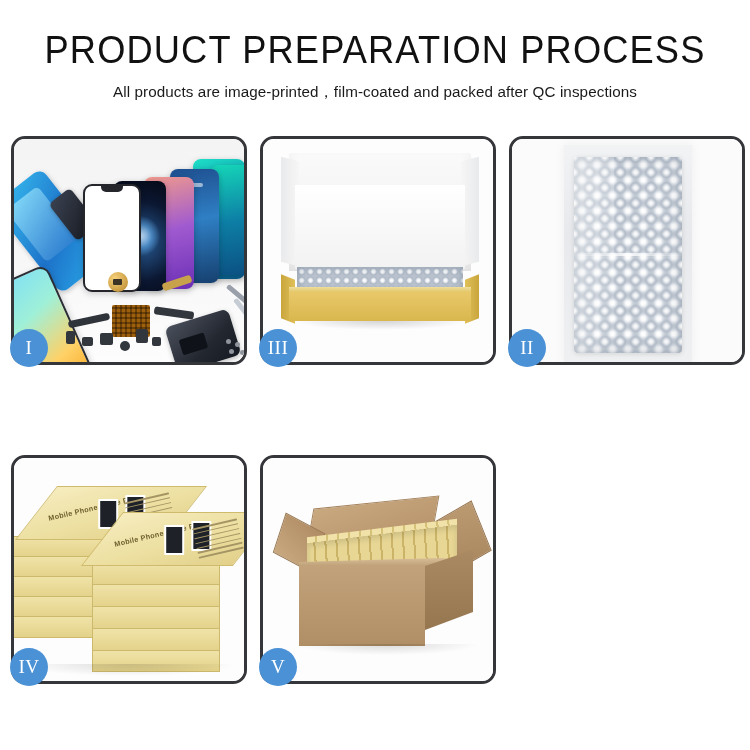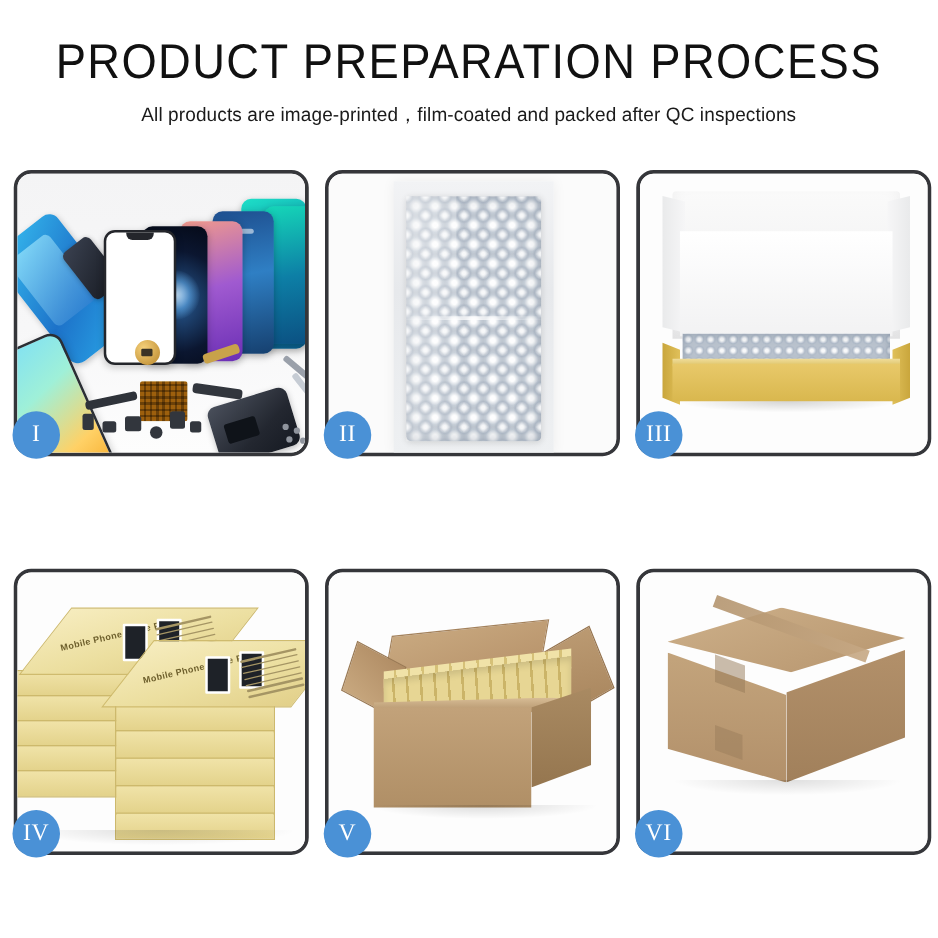--- a/index.html
+++ b/index.html
@@ -311,41 +311,41 @@
         <div class="pt" style="left:34px;top:66px;width:13px;height:12px;border-radius:2px"></div>
         <div class="pt" style="left:54px;top:74px;width:10px;height:10px;border-radius:50%"></div>
         <div class="pt" style="left:70px;top:62px;width:12px;height:14px;border-radius:2px"></div>
         <div class="pt" style="left:86px;top:70px;width:9px;height:9px;border-radius:2px"></div>
       </div>
     </div>
     <div class="badge">I</div>
   </div>
 
   <div class="panel">
-    <div class="panel-inner p2">
-      <div class="bw-sheet"></div>
-      <div class="bw-pack"></div>
-      <div class="bw-seam"></div>
-      <div class="bw-gloss"></div>
-    </div>
-    <div class="badge">II</div>
-  </div>
-
-  <div class="panel">
     <div class="panel-inner p3">
       <div class="b3-lid"></div>
       <div class="b3-foam"></div>
       <div class="b3-bubbles"></div>
       <div class="b3-left"></div>
       <div class="b3-right"></div>
       <div class="b3-rim"></div>
       <div class="b3-front"></div>
       <div class="b3-shadow"></div>
     </div>
     <div class="badge">III</div>
+  </div>
+
+  <div class="panel">
+    <div class="panel-inner p2">
+      <div class="bw-sheet"></div>
+      <div class="bw-pack"></div>
+      <div class="bw-seam"></div>
+      <div class="bw-gloss"></div>
+    </div>
+    <div class="badge">II</div>
   </div>
 
   <div class="panel">
     <div class="panel-inner p4">
       <div class="stackwrap">
 
         <div class="sbox rear" style="top:78px;width:112px;height:20px"></div>
         <div class="sbox rear" style="top:98px;width:112px;height:20px"></div>
         <div class="sbox rear" style="top:118px;width:112px;height:20px"></div>
         <div class="sbox rear" style="top:138px;width:112px;height:20px"></div>
@@ -400,26 +400,14 @@
       <div class="c5-fill2"></div>
       <div class="c5-fill"></div>
       <div class="c5-rim"></div>
       <div class="c5-side"></div>
       <div class="c5-body"></div>
       <div class="c5-shadow"></div>
     </div>
     <div class="badge">V</div>
   </div>
 
-  <div class="panel">
-    <div class="panel-inner p6">
-      <div class="c6-top"></div>
-      <div class="c6-tape"></div>
-      <div class="c6-left"></div>
-      <div class="c6-rightfix"></div>
-      <div class="c6-flap"></div>
-      <div class="c6-flap2"></div>
-      <div class="c6-shadow"></div>
-    </div>
-    <div class="badge">VI</div>
-  </div>
 
 </div>
 
 </body></html>

